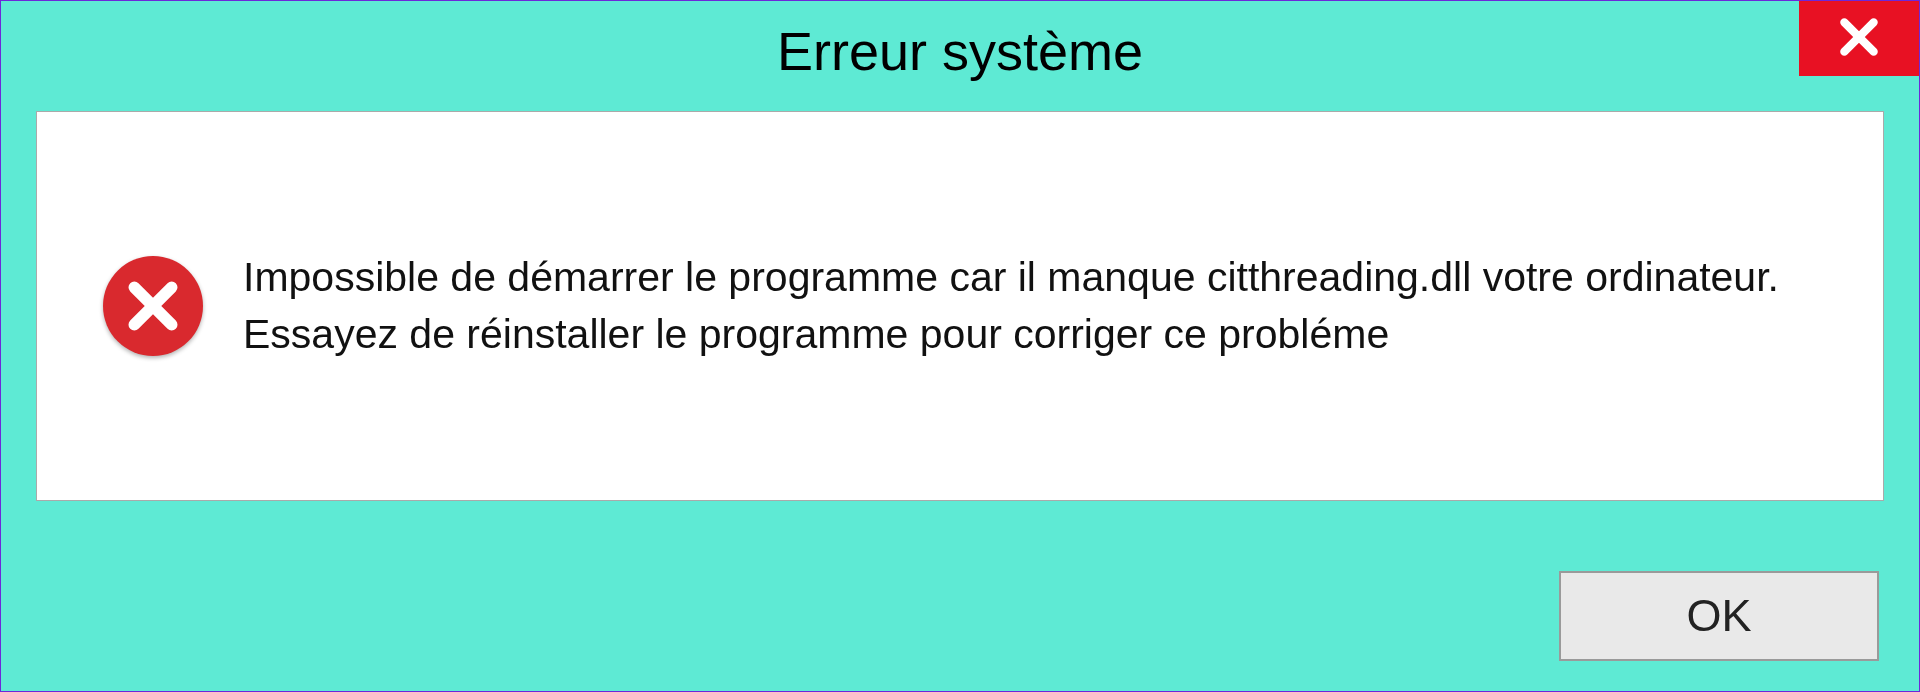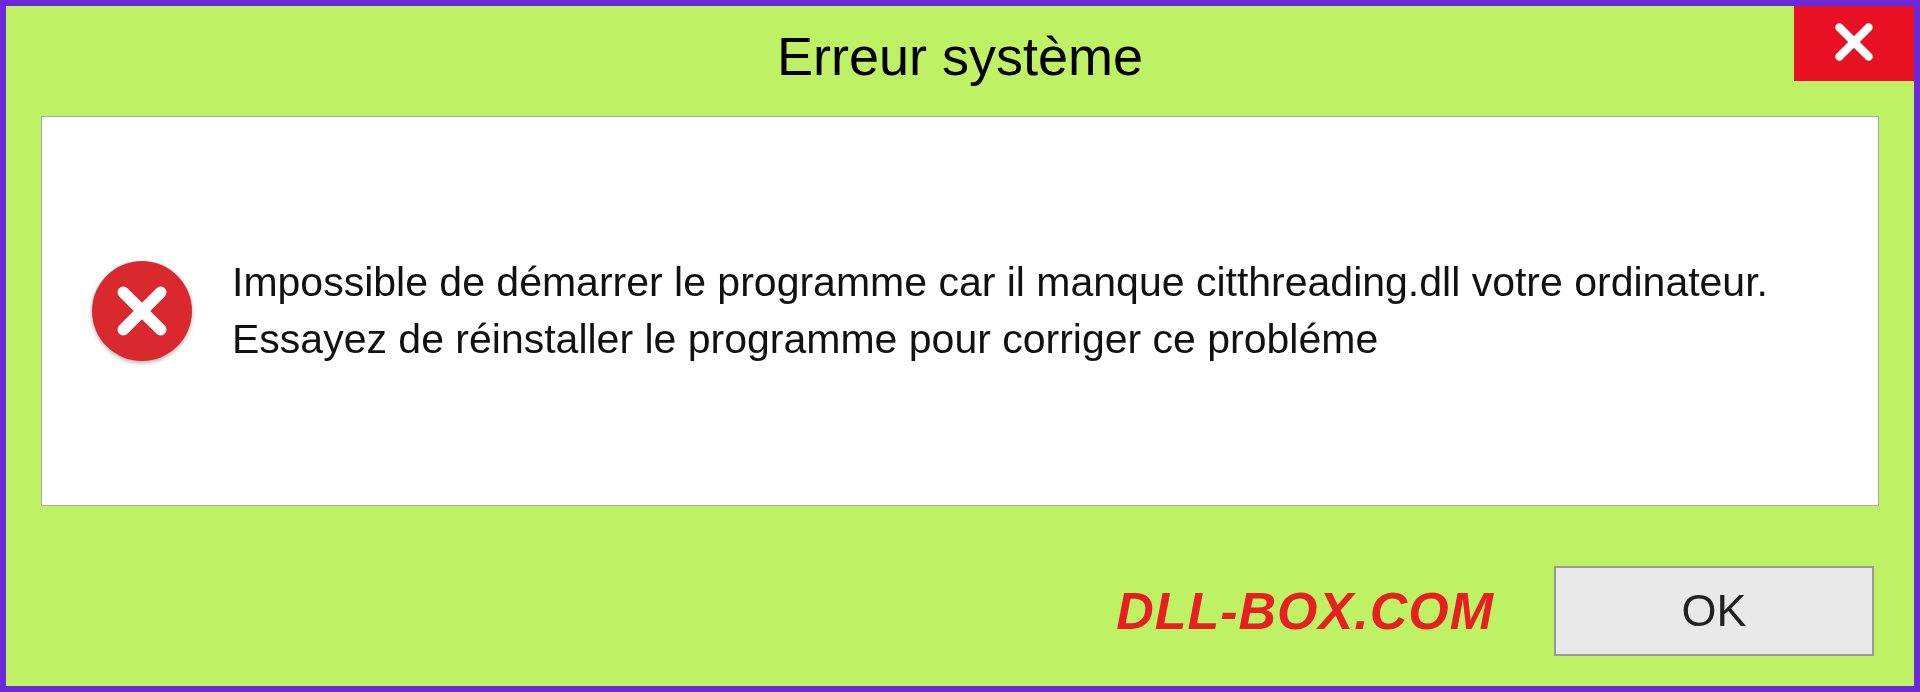--- a/index.html
+++ b/index.html
@@ -6,22 +6,22 @@
     body {
       width: 1920px;
       height: 692px;
       background: #f0f0f0;
       font-family: Arial, Helvetica, sans-serif;
       position: relative;
     }
     .dialog {
       width: 100%;
       height: 100%;
-      background: #bef264;
-      border: 6px solid #6d28d9;
+      background: #5eead4;
+      border: 1px solid #6d28d9;
       position: relative;
     }
     .titlebar {
       height: 100px;
       display: flex;
       align-items: center;
       justify-content: center;
       position: relative;
     }
     .title {
@@ -42,21 +42,21 @@
       cursor: pointer;
     }
     .close-btn svg { width: 44px; height: 44px; }
     .content {
       margin: 10px 35px 35px 35px;
       background: #fff;
       border: 1px solid #aaa;
       height: 390px;
       display: flex;
       align-items: center;
-      padding: 0 50px;
+      padding: 0 66px;
     }
     .error-icon-wrap {
       flex-shrink: 0;
       margin-right: 40px;
     }
     .error-circle {
       width: 100px;
       height: 100px;
       border-radius: 50%;
       background: #d9292e;
@@ -125,19 +125,18 @@
       <div class="error-circle">
         <svg viewBox="0 0 24 24">
             <path d="M4 4 L20 20 M20 4 L4 20" stroke="#fff" stroke-width="5" stroke-linecap="round" fill="none"></path>
           </svg>
       </div>
     </div>
     <div class="message">Impossible de démarrer le programme car il manque citthreading.dll votre ordinateur. Essayez de réinstaller le programme pour corriger ce probléme</div>
   </div>
 
   <div class="footer">
-    <div class="brand">DLL-BOX.COM</div>
     <div class="ok-btn">
       <span>OK</span>
     </div>
   </div>
 
 </div>
 
 </body></html>

